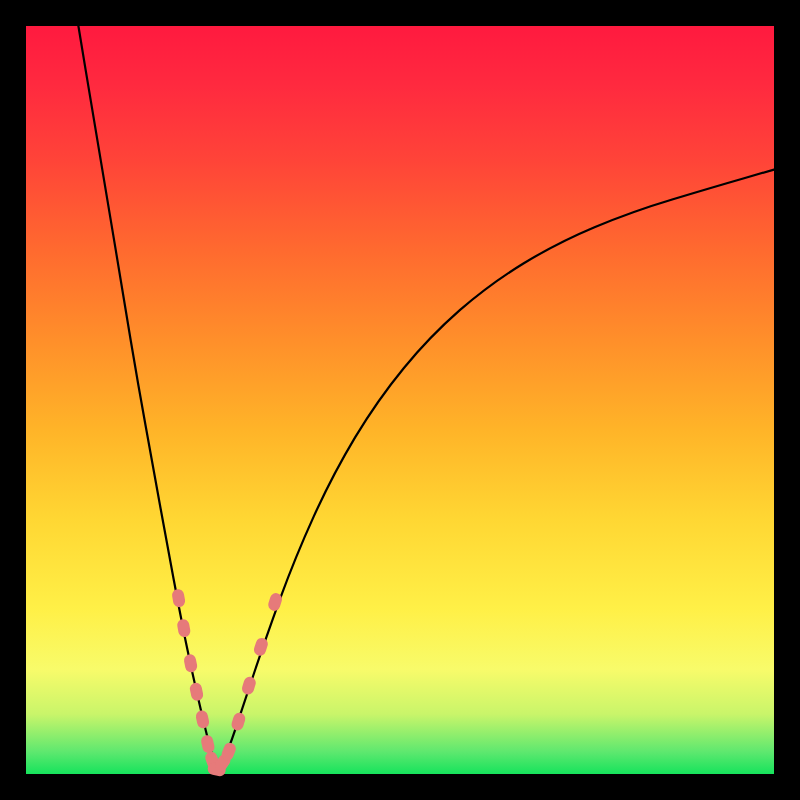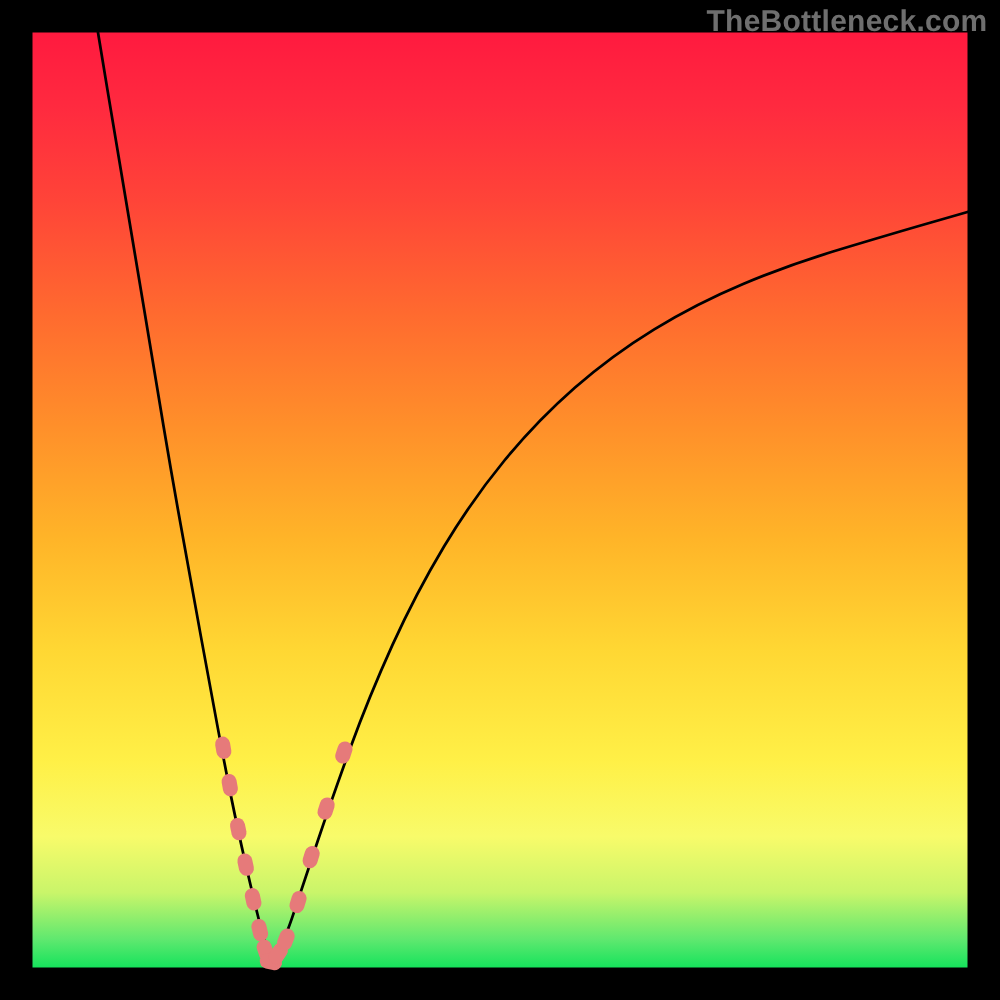--- a/index.html
+++ b/index.html
@@ -65,21 +65,20 @@
     stroke: #000;
     stroke-width: 2.2;
     stroke-linecap: round;
     stroke-linejoin: round;
   }
 </style>
 </head>
 <body>
 
 <div class="frame">
-  <div class="watermark">TheBottleneck.com</div>
   <div class="plot-area">
     <svg class="curve" viewBox="0 0 748 748">
       <path class="curve-path" d="M52.4 0.0 Q 52.4 0.0 59.8 44.9 Q 67.3 89.8 74.8 134.6 Q 82.3 179.5 89.8 224.4 Q 97.2 269.3 104.7 314.2 Q 112.2 359.0 119.7 400.2 Q 127.2 441.3 134.6 482.5 Q 142.1 523.6 147.7 553.5 Q 153.3 583.4 158.9 611.5 Q 164.6 639.5 170.2 663.8 Q 175.8 688.2 179.9 705.0 Q 184.0 721.8 187.4 733.0 T 190.7 744.3"></path>
       <path class="curve-path" d="M190.7 744.3 Q 190.7 744.3 196.4 734.9 Q 202.0 725.6 209.4 703.1 Q 216.9 680.7 228.1 647.0 Q 239.4 613.4 254.3 572.2 Q 269.3 531.1 288.0 489.9 Q 306.7 448.8 329.1 411.4 Q 351.6 374.0 377.7 342.2 Q 403.9 310.4 433.8 284.2 Q 463.8 258.1 497.4 237.5 Q 531.1 216.9 568.5 201.2 Q 605.9 185.5 647.0 173.2 Q 688.2 160.8 718.1 152.2 T 748.0 143.6"></path>
       <g id="marker-group">
           <rect x="143.6" y="566.2" width="18" height="12" rx="6" ry="6" fill="#e67a7a" transform="rotate(80.1 152.6 572.2)"></rect>
           <rect x="148.8" y="596.1" width="18" height="12" rx="6" ry="6" fill="#e67a7a" transform="rotate(79.6 157.8 602.1)"></rect>
           <rect x="155.6" y="631.3" width="18" height="12" rx="6" ry="6" fill="#e67a7a" transform="rotate(78.7 164.6 637.3)"></rect>
           <rect x="161.5" y="659.7" width="18" height="12" rx="6" ry="6" fill="#e67a7a" transform="rotate(78.0 170.5 665.7)"></rect>
           <rect x="167.5" y="687.4" width="18" height="12" rx="6" ry="6" fill="#e67a7a" transform="rotate(77.9 176.5 693.4)"></rect>

